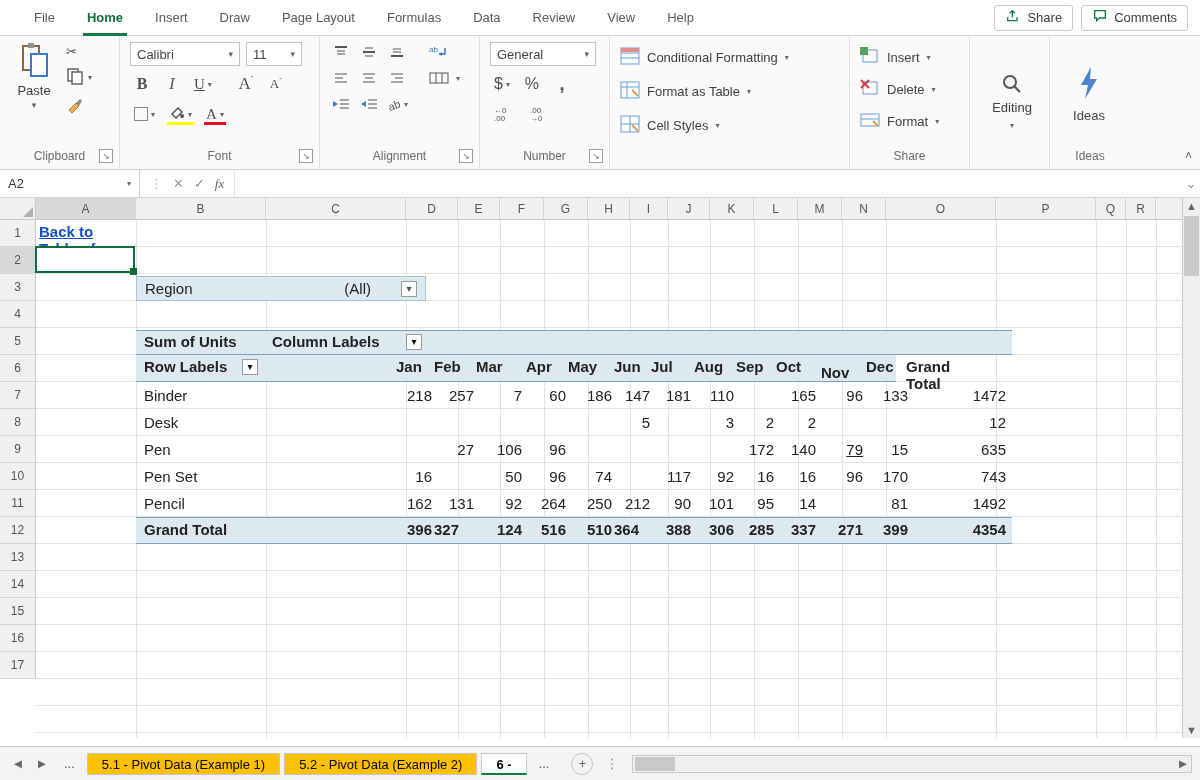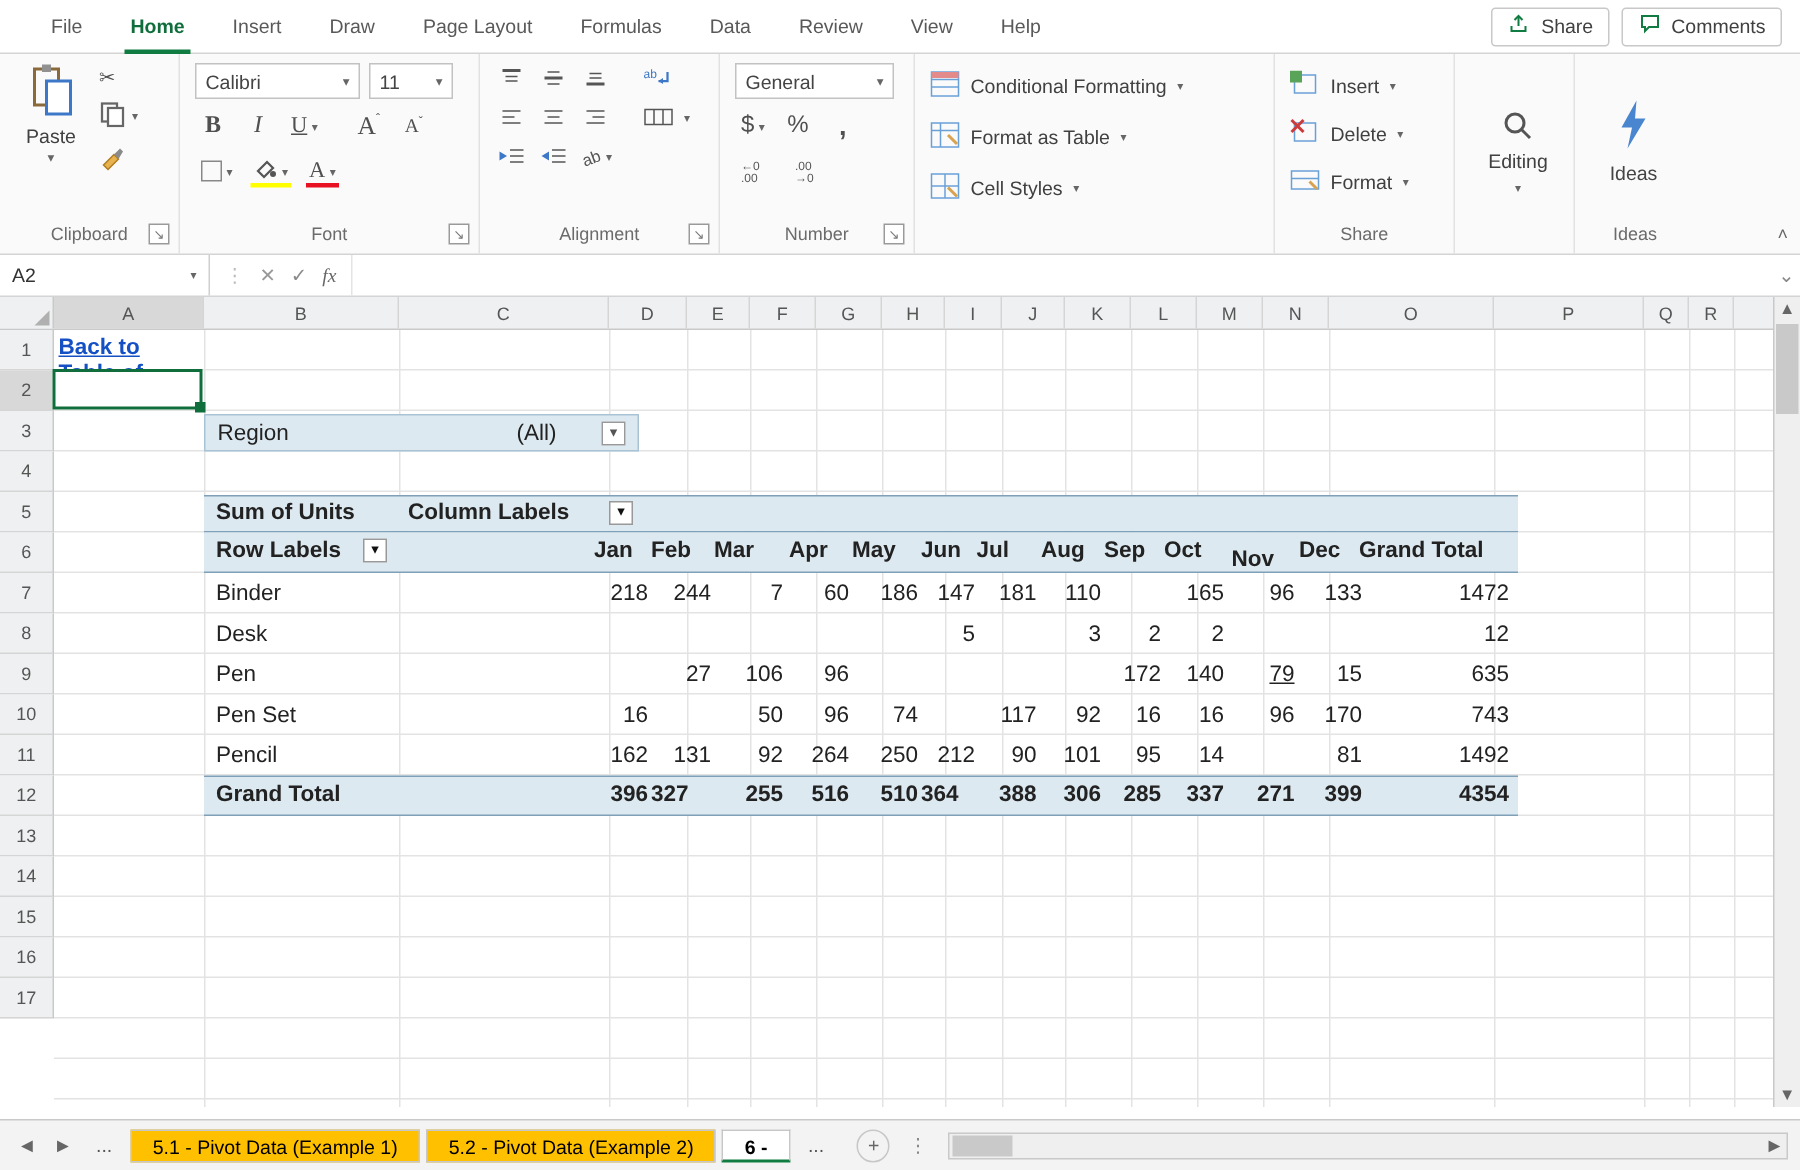--- a/index.html
+++ b/index.html
@@ -839,21 +839,21 @@
       <span style="margin-right:30px">(All)</span>
       <span class="dd">▾</span>
     </div>
 
     <div class="pv-header" style="left:100px; top:110px; width:876px; height:25px">
       <span class="pv-bold" style="position:absolute;left:8px;top:2px">Sum of Units</span>
       <span class="pv-bold" style="position:absolute;left:136px;top:2px">Column Labels</span>
       <span class="dd" style="position:absolute;left:270px;top:3px;width:16px;height:16px;border:1px solid #999;background:#fff;text-align:center;line-height:14px;font-size:10px;cursor:pointer">▾</span>
     </div>
 
-    <div class="pv-header" style="left:100px; top:135px; width:876px; height:27px;border-top:none">
+    <div class="pv-header" style="left:100px; top:135px; width:760px; height:27px;border-top:none">
       <span class="pv-bold" style="position:absolute;left:8px;top:3px">Row Labels</span>
       <span class="dd" style="position:absolute;left:106px;top:4px;width:16px;height:16px;border:1px solid #999;background:#fff;text-align:center;line-height:14px;font-size:10px;cursor:pointer">▾</span>
       <div id="month-headers">
           <span class="pv-bold" style="position: absolute; left: 260px; top: 3px;">Jan</span>
           <span class="pv-bold" style="position: absolute; left: 298px; top: 3px;">Feb</span>
           <span class="pv-bold" style="position: absolute; left: 340px; top: 3px;">Mar</span>
           <span class="pv-bold" style="position: absolute; left: 390px; top: 3px;">Apr</span>
           <span class="pv-bold" style="position: absolute; left: 432px; top: 3px;">May</span>
           <span class="pv-bold" style="position: absolute; left: 478px; top: 3px;">Jun</span>
           <span class="pv-bold" style="position: absolute; left: 515px; top: 3px;">Jul</span>
@@ -863,21 +863,21 @@
           <span class="pv-bold" style="position: absolute; left: 685px; top: 9px; text-align: center;">Nov</span>
           <span class="pv-bold" style="position: absolute; left: 730px; top: 3px;">Dec</span>
         </div>
       <span class="pv-bold" style="position:absolute;left:770px;top:3px">Grand Total</span>
     </div>
 
     <div id="pivot-rows">
         <div class="pv-row" style="left: 100px; top: 162px; width: 876px; text-decoration: underline;">
           <span style="position: absolute; left: 8px;">Binder</span>
           <span style="position: absolute; left: 260px; width: 36px; text-align: right;">218</span>
-          <span style="position: absolute; left: 298px; width: 40px; text-align: right;">244</span>
+          <span style="position: absolute; left: 298px; width: 40px; text-align: right;">257</span>
           <span style="position: absolute; left: 340px; width: 46px; text-align: right;">7</span>
           <span style="position: absolute; left: 390px; width: 40px; text-align: right;">60</span>
           <span style="position: absolute; left: 432px; width: 44px; text-align: right;">186</span>
           <span style="position: absolute; left: 478px; width: 36px; text-align: right;">147</span>
           <span style="position: absolute; left: 515px; width: 40px; text-align: right;">181</span>
           <span style="position: absolute; left: 558px; width: 40px; text-align: right;">110</span>
           <span style="position: absolute; left: 640px; width: 40px; text-align: right;">165</span>
           <span style="position: absolute; left: 685px; width: 42px; text-align: right;">96</span>
           <span style="position: absolute; left: 730px; width: 42px; text-align: right;">133</span>
           <span style="position: absolute; right: 6px;">1472</span>
@@ -930,21 +930,21 @@
           <span style="position: absolute; left: 730px; width: 42px; text-align: right;">81</span>
           <span style="position: absolute; right: 6px;">1492</span>
         </div>
       </div>
 
     <div class="pv-header" style="left:100px; top:297px; width:876px; height:27px;border-top:1px solid #7fa0b7">
       <span class="pv-bold" style="position:absolute;left:8px;top:3px">Grand Total</span>
       <div id="total-cells">
           <span class="pv-bold" style="position: absolute; left: 260px; width: 36px; text-align: right; top: 3px;">396</span>
           <span class="pv-bold" style="position: absolute; left: 298px; width: 40px; text-align: left; top: 3px;">327</span>
-          <span class="pv-bold" style="position: absolute; left: 340px; width: 46px; text-align: right; top: 3px;">255</span>
+          <span class="pv-bold" style="position: absolute; left: 340px; width: 46px; text-align: right; top: 3px;">124</span>
           <span class="pv-bold" style="position: absolute; left: 390px; width: 40px; text-align: right; top: 3px;">516</span>
           <span class="pv-bold" style="position: absolute; left: 432px; width: 44px; text-align: right; top: 3px;">510</span>
           <span class="pv-bold" style="position: absolute; left: 478px; width: 36px; text-align: left; top: 3px;">364</span>
           <span class="pv-bold" style="position: absolute; left: 515px; width: 40px; text-align: right; top: 3px;">388</span>
           <span class="pv-bold" style="position: absolute; left: 558px; width: 40px; text-align: right; top: 3px;">306</span>
           <span class="pv-bold" style="position: absolute; left: 600px; width: 38px; text-align: right; top: 3px;">285</span>
           <span class="pv-bold" style="position: absolute; left: 640px; width: 40px; text-align: right; top: 3px;">337</span>
           <span class="pv-bold" style="position: absolute; left: 685px; width: 42px; text-align: right; top: 3px;">271</span>
           <span class="pv-bold" style="position: absolute; left: 730px; width: 42px; text-align: right; top: 3px;">399</span>
         </div>

